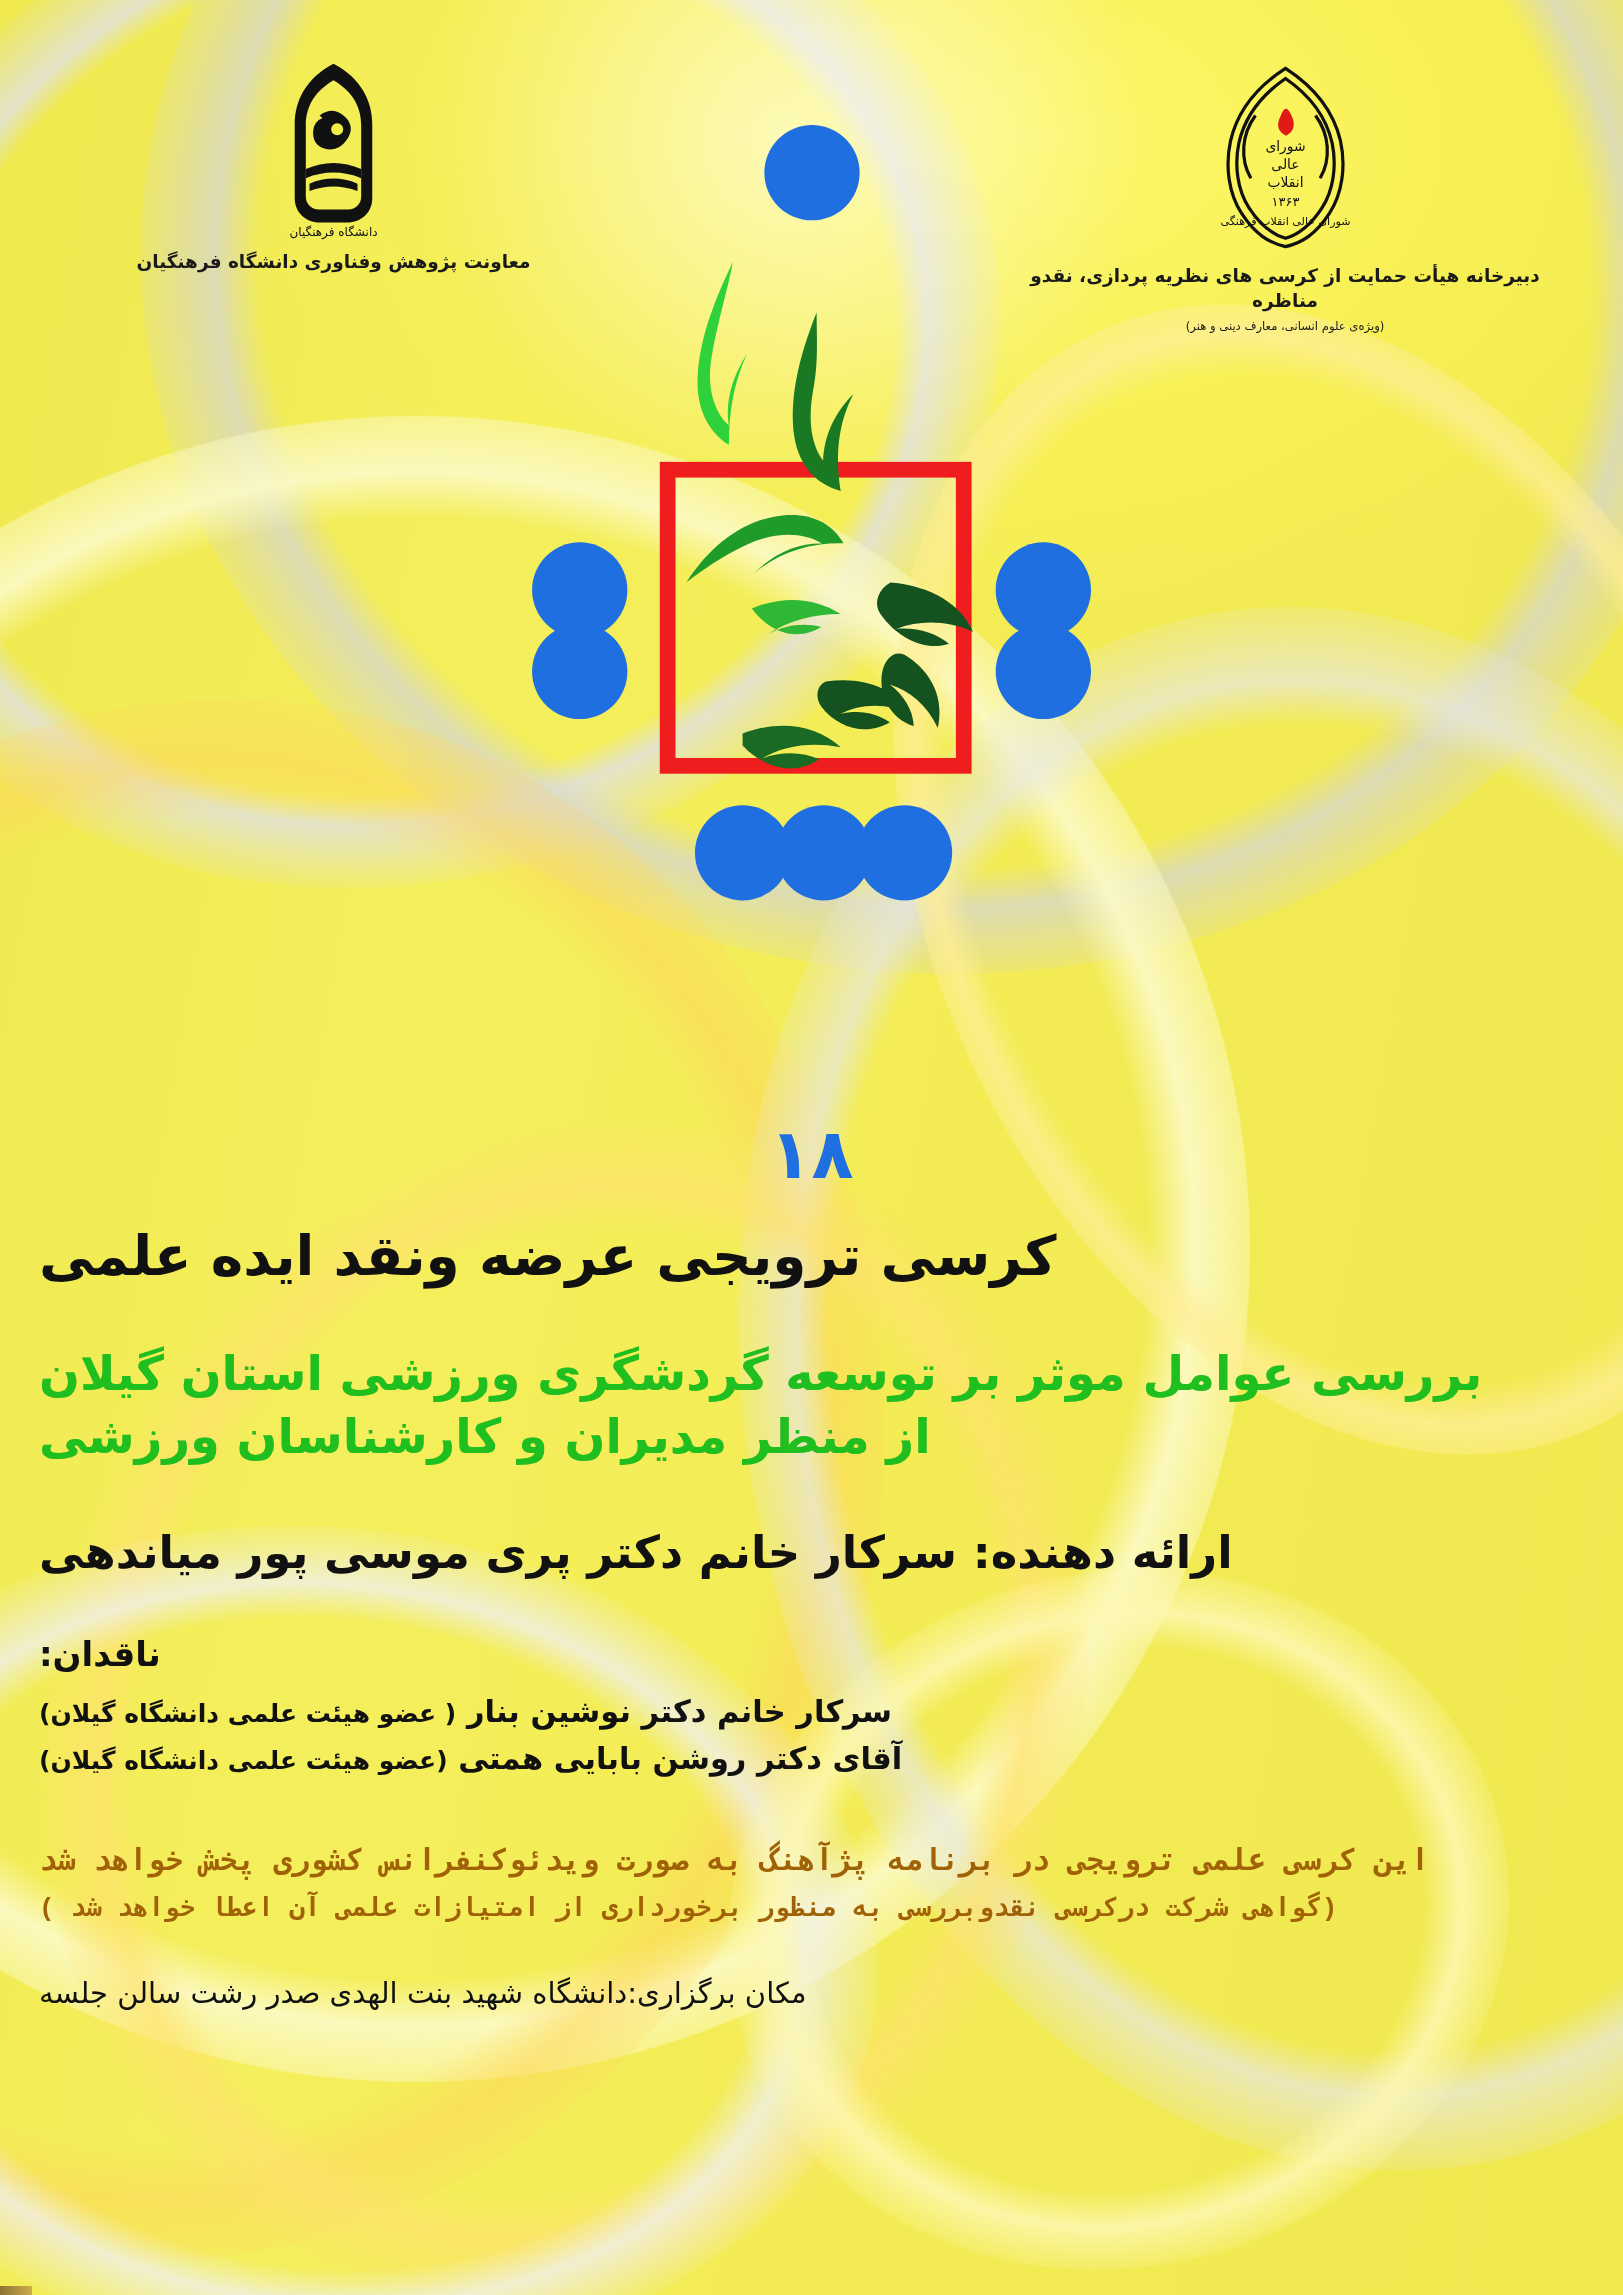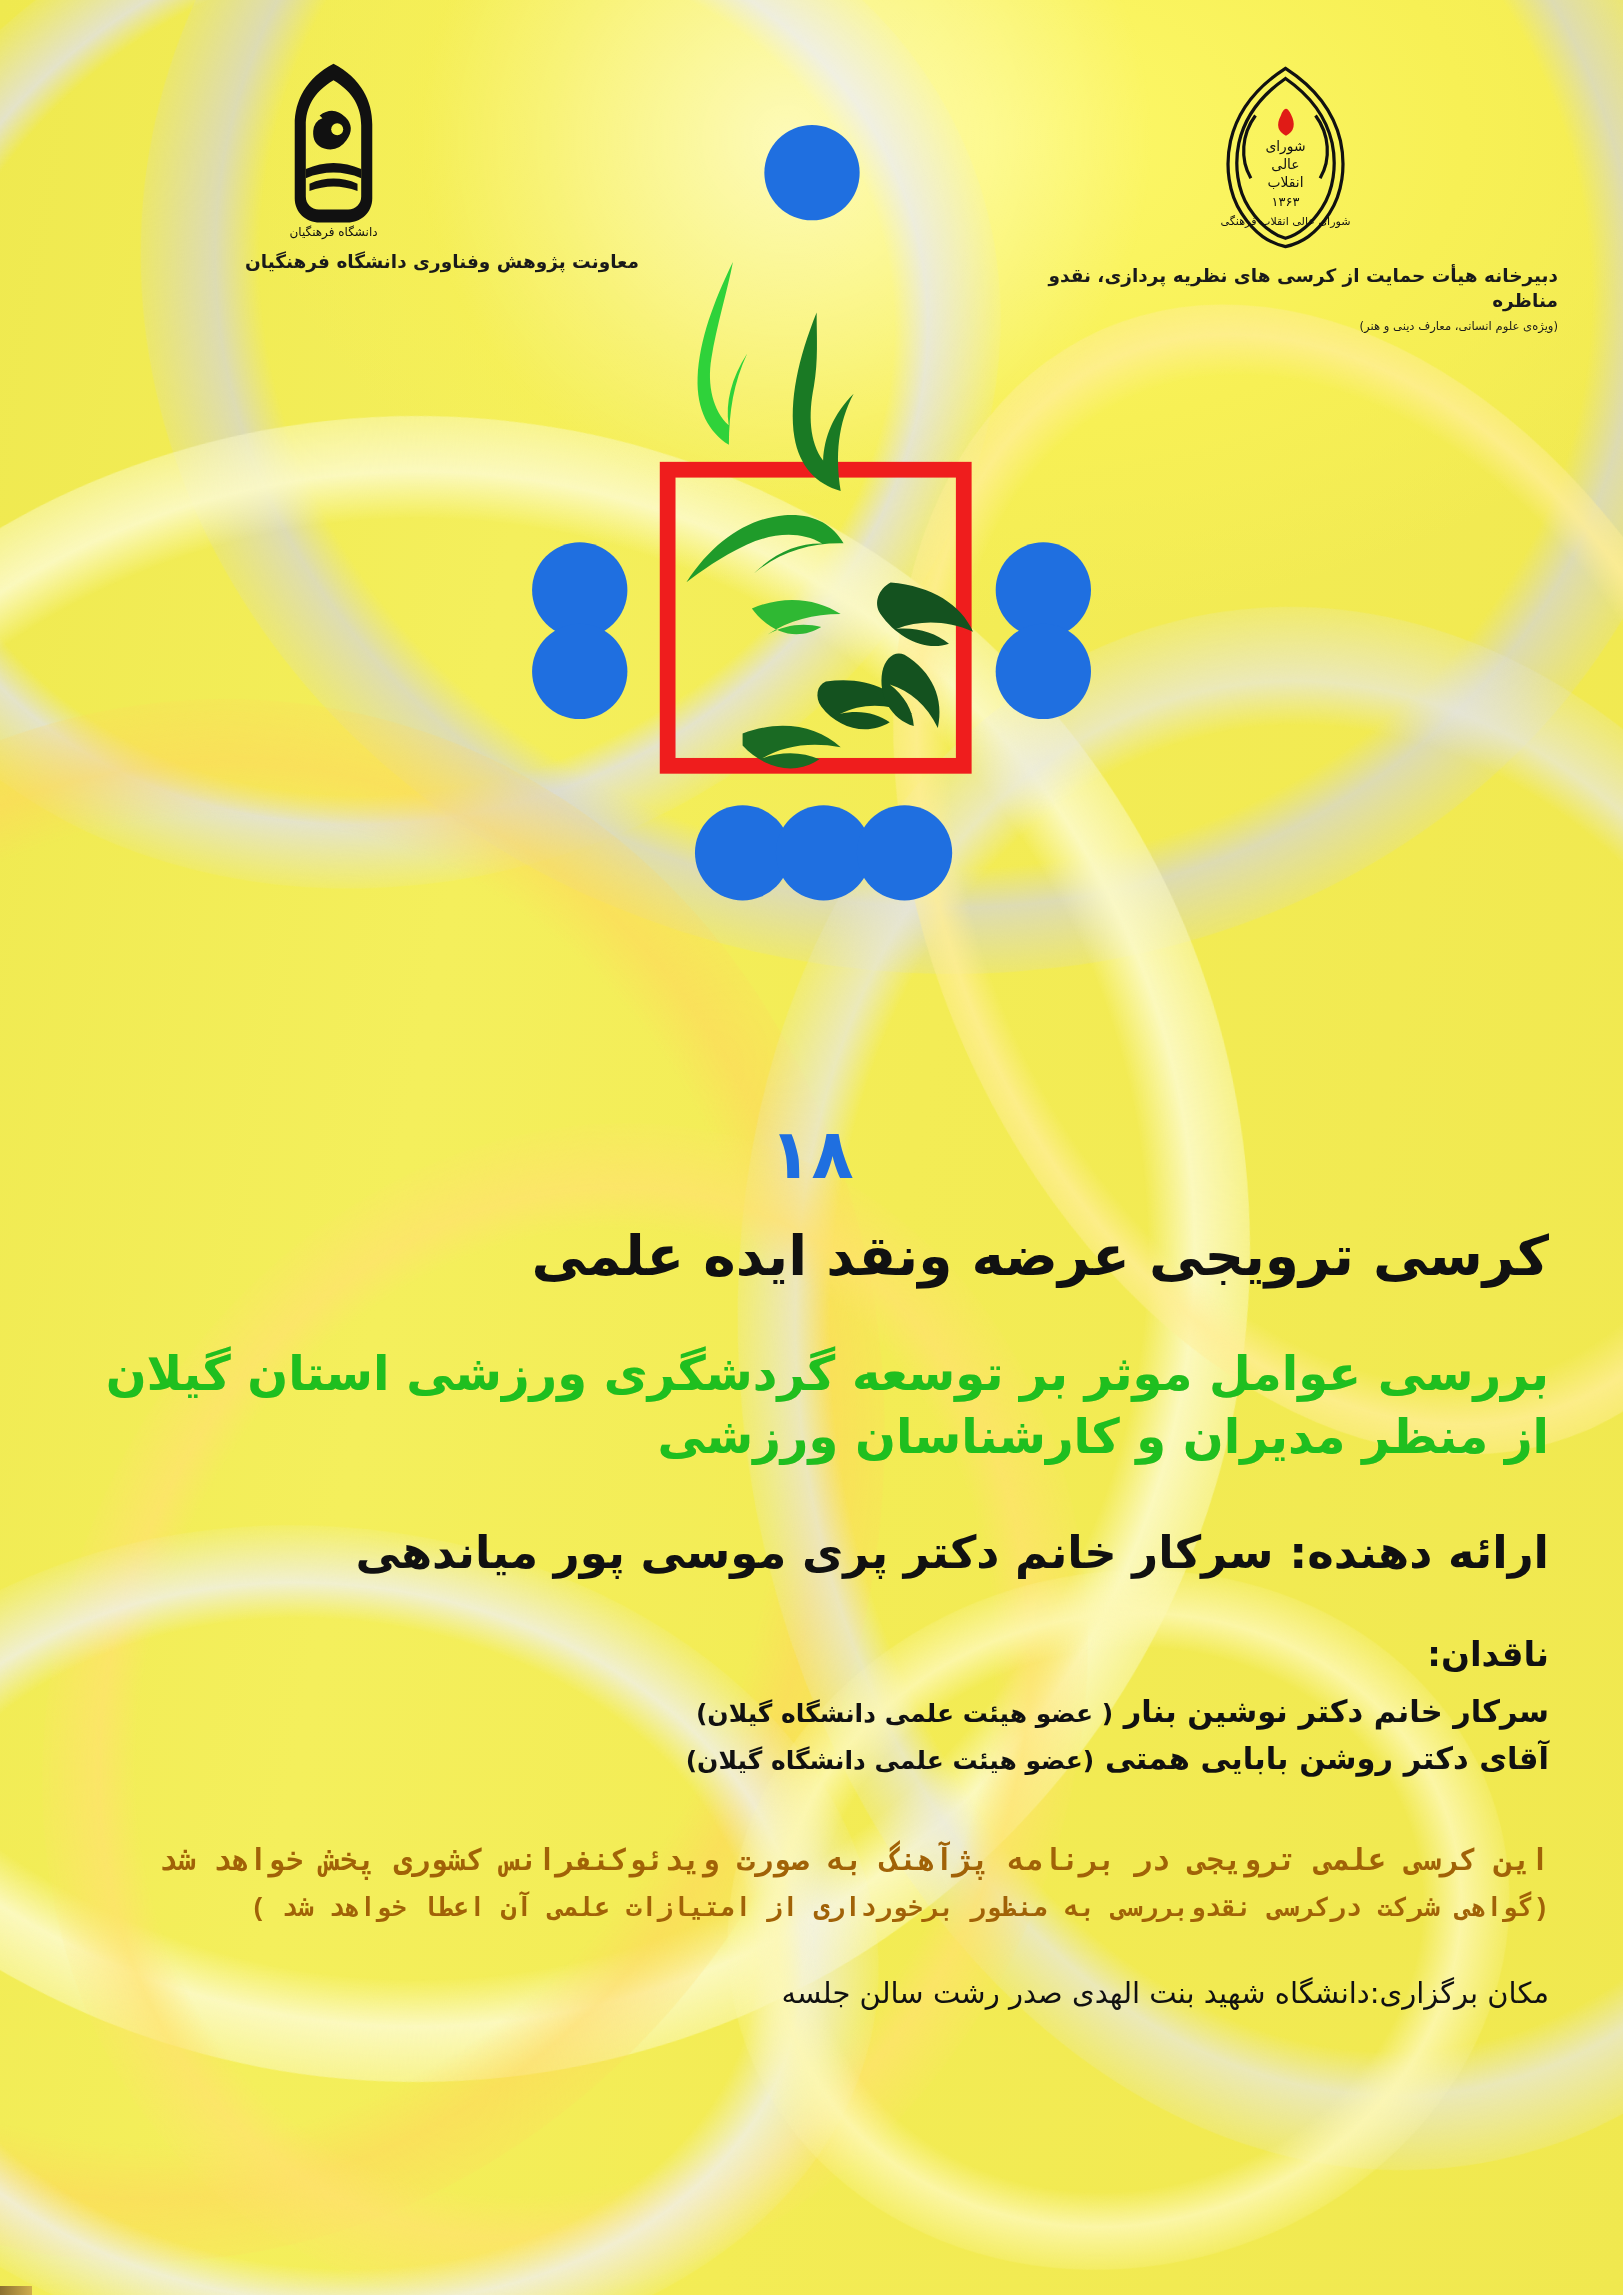--- a/index.html
+++ b/index.html
@@ -97,21 +97,21 @@
   
   .header {
     position: absolute;
     top: 60px;
     left: 0;
     right: 0;
     height: 259px;
   }
   .logo-block {
     position: absolute;
-    text-align: right;
+    text-align: center;
   }
   .logo-block.right { right: 65px; top: 0; width: 546px; }
   .logo-block.left  { left: 28px;  top: 0; width: 611px; }
 
   .logo-mark { display: block; margin: 0 auto; }
 
   .logo-caption {
     margin-top: 10.2px;
     font-size: 18.5px;
     font-weight: bold;
@@ -148,22 +148,22 @@
     line-height: 1;
     letter-spacing: 0.9px;
   }
 
   
   .content {
     position: absolute;
     left: 0;
     right: 0;
     top: 1222px;
-    text-align: right;
-    padding: 0 74px;
+    text-align: left;
+    padding: 0 39px;
     box-sizing: border-box;
   }
 
   .title-main {
     font-size: 55px;
     font-weight: bold;
     color: #111111;
     line-height: 1.25;
     margin: 0 0 51px 0;
   }

